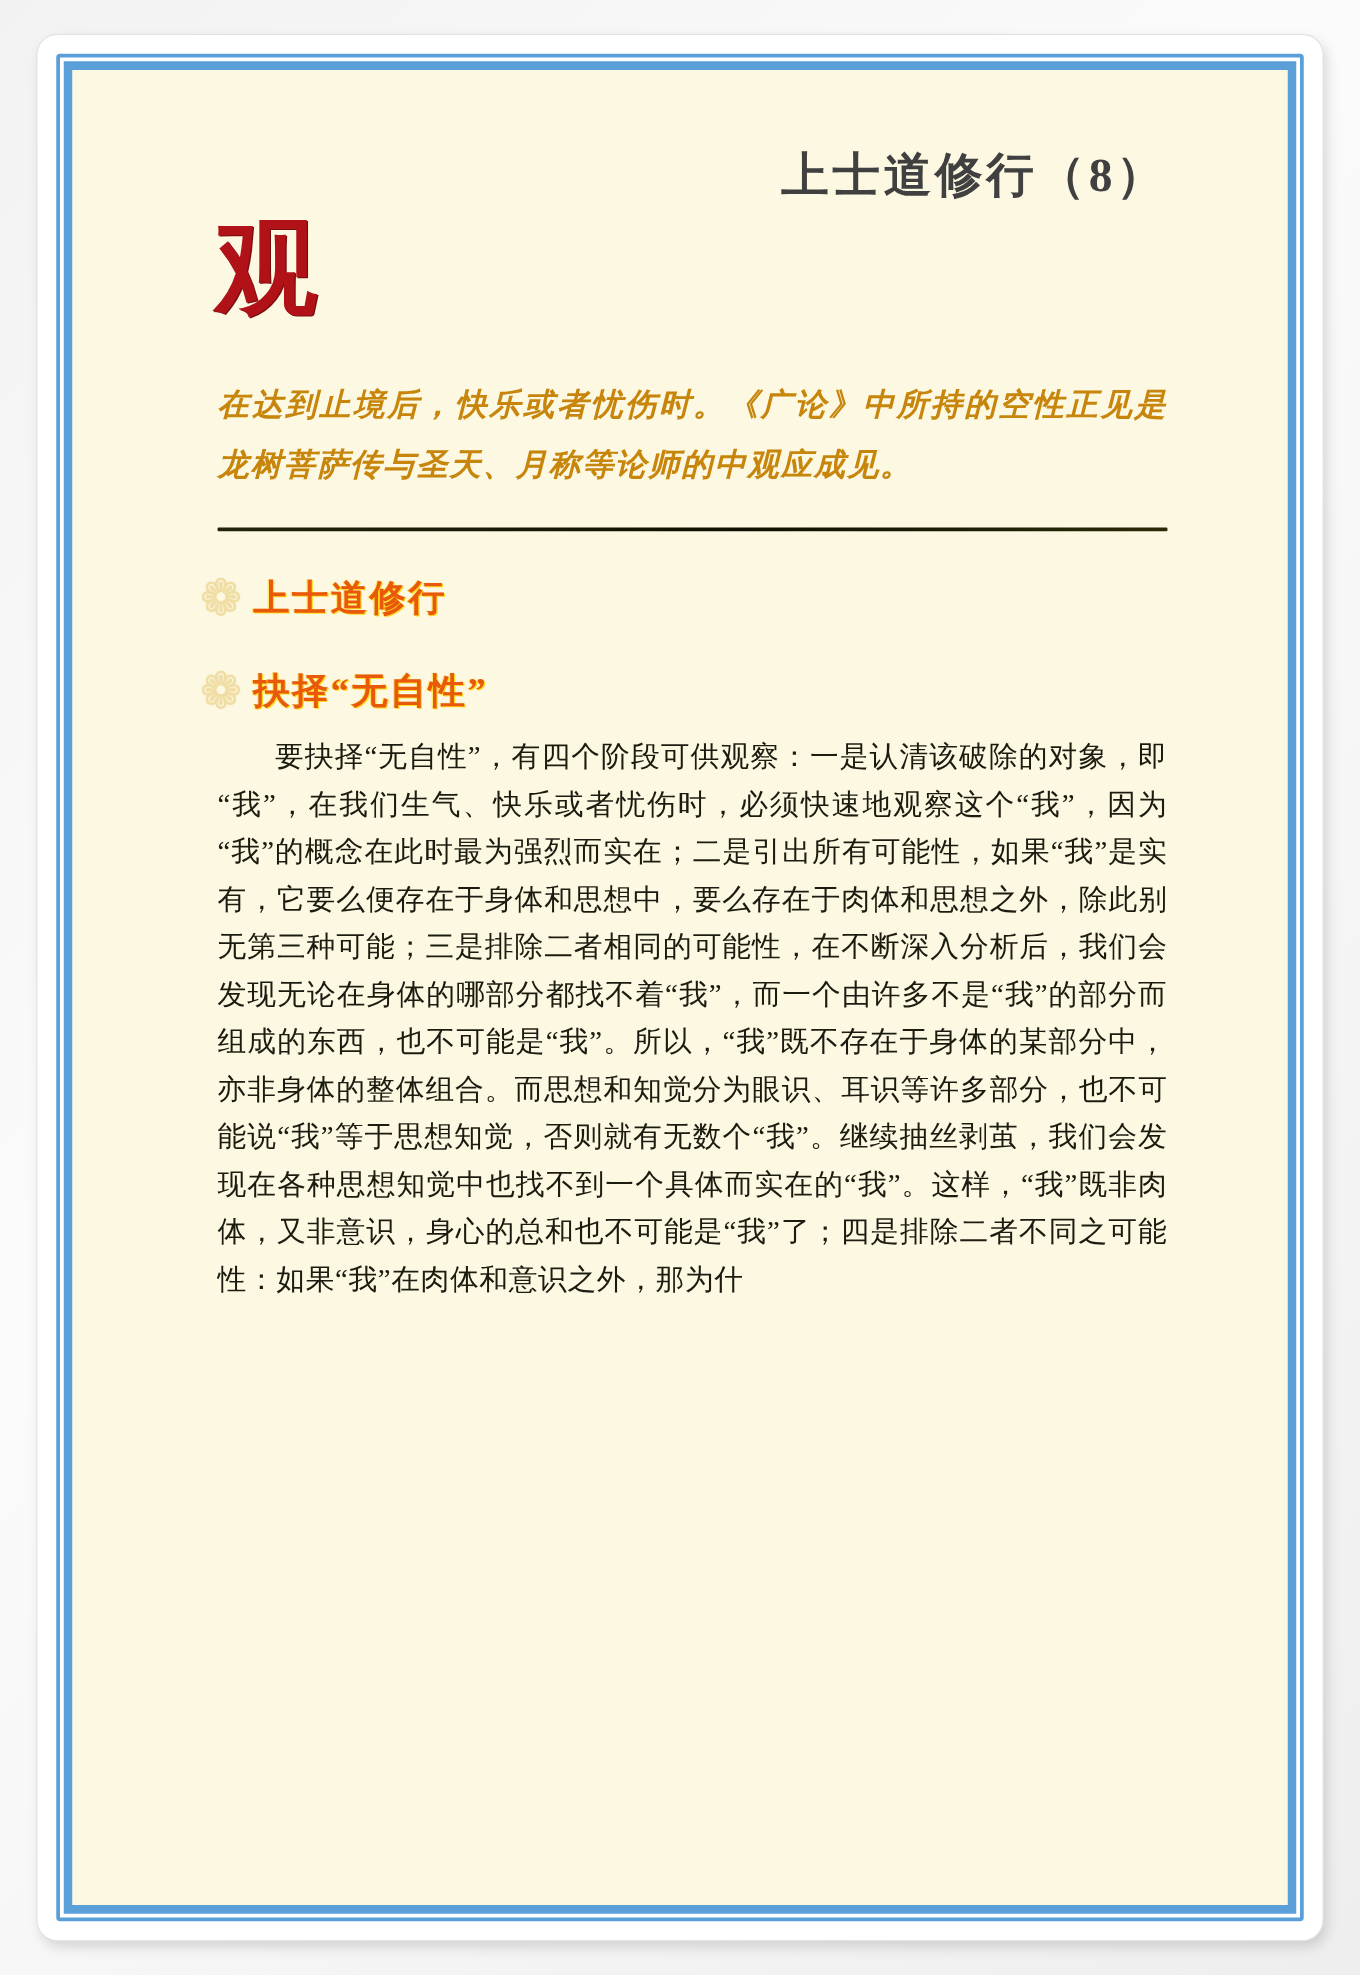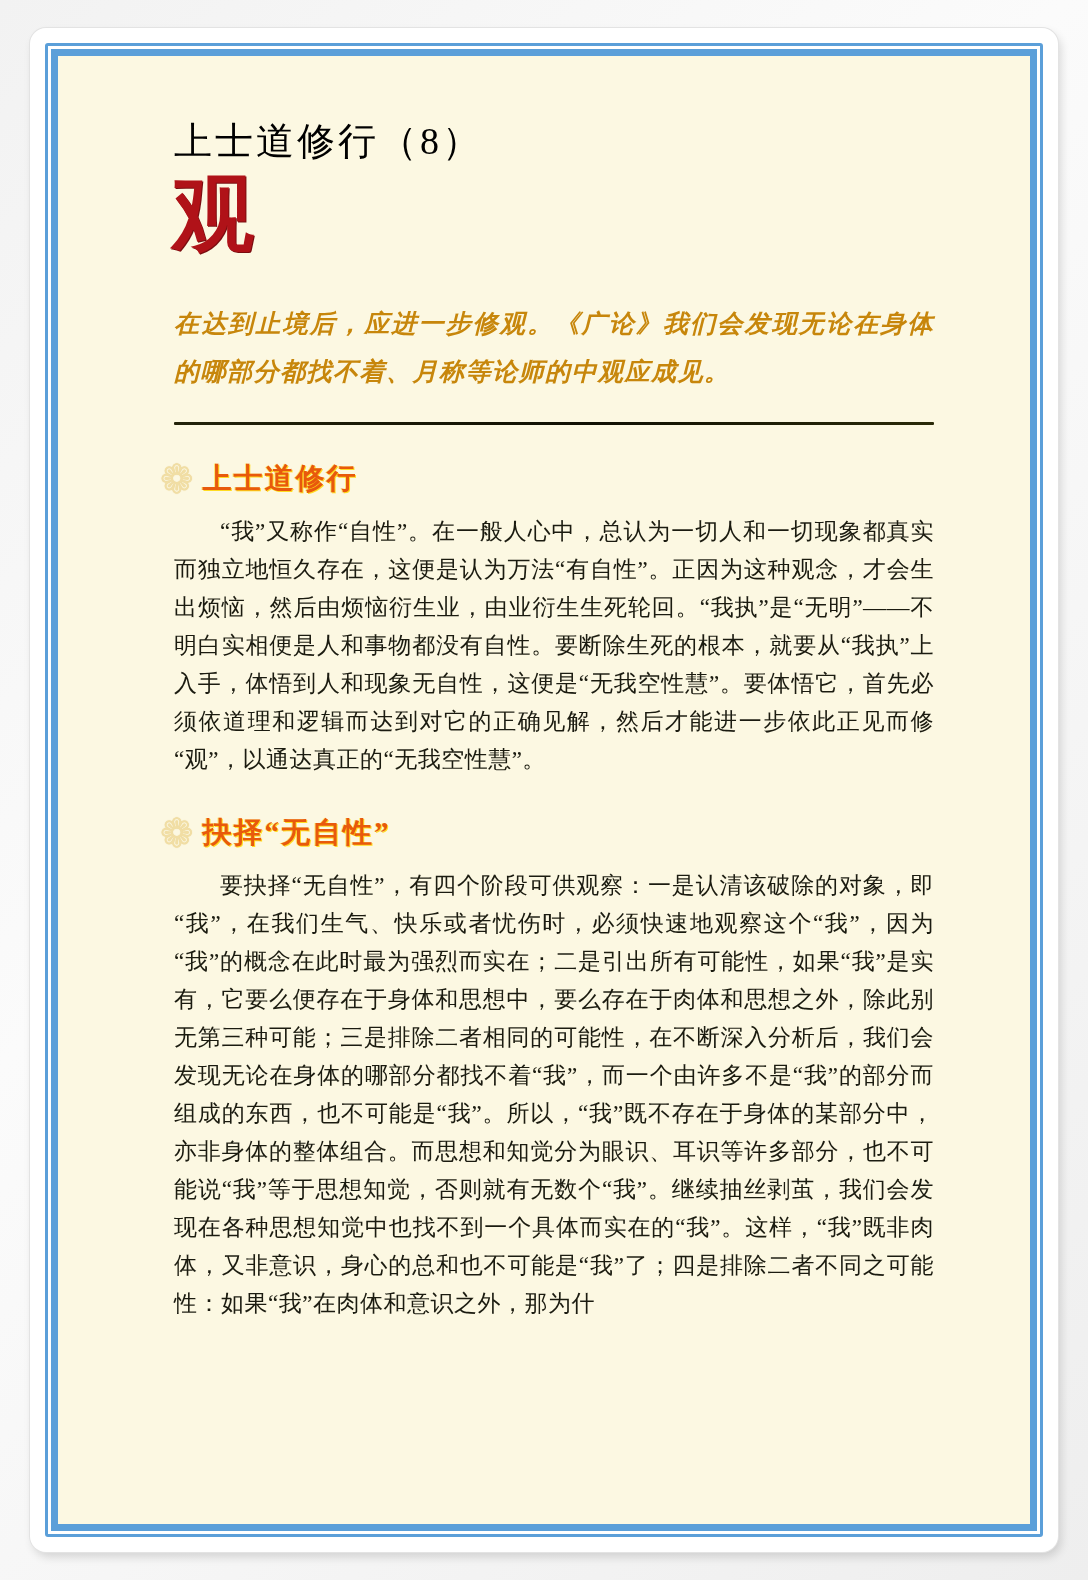--- a/index.html
+++ b/index.html
@@ -23,22 +23,22 @@
     position:absolute; inset:3px;
     border:7px solid #5b9fd9;
   }
   .paper {
     position:absolute; inset:0;
     background:#fcf8e2;
     padding:64px 96px 0 116px;
     overflow:hidden;
   }
   .kicker {
-    font-size:38px; font-weight:400; color:#000000;
-    letter-spacing:3px; line-height:1.15;
+    font-size:38px; font-weight:700; color:#404040;
+    letter-spacing:3px; line-height:1.15;text-align:right;
   }
   .title {
     font-size:82px; font-weight:900; color:#b01218;
     line-height:1; margin:10px 0 0 -2px;
     text-shadow:1px 1px 0 #7a0d10;
     font-family:"Liberation Serif","DejaVu Serif",serif;
   }
   .intro {
     margin-top:44px;
     font-size:25px; line-height:1.92;
@@ -78,30 +78,29 @@
 
 <div class="card">
   <div class="frame-thin">
     <div class="frame-thick">
       <div class="paper">
 
         <div class="kicker">上士道修行（8）</div>
 
         <h1 class="title">观</h1>
 
-        <p class="intro">在达到止境后，应进一步修观。《广论》我们会发现无论在身体的哪部分都找不着、月称等论师的中观应成见。</p>
+        <p class="intro">在达到止境后，快乐或者忧伤时。《广论》中所持的空性正见是龙树菩萨传与圣天、月称等论师的中观应成见。</p>
 
         <div class="rule"></div>
 
         <section>
           <div class="sec-head">
             <span class="medallion">❁</span>
             <h2 class="sec-title">上士道修行</h2>
           </div>
-          <p class="body-p">“我”又称作“自性”。在一般人心中，总认为一切人和一切现象都真实而独立地恒久存在，这便是认为万法“有自性”。正因为这种观念，才会生出烦恼，然后由烦恼衍生业，由业衍生生死轮回。“我执”是“无明”——不明白实相便是人和事物都没有自性。要断除生死的根本，就要从“我执”上入手，体悟到人和现象无自性，这便是“无我空性慧”。要体悟它，首先必须依道理和逻辑而达到对它的正确见解，然后才能进一步依此正见而修“观”，以通达真正的“无我空性慧”。</p>
         </section>
 
         <section>
           <div class="sec-head">
             <span class="medallion">❁</span>
             <h2 class="sec-title">抉择“无自性”</h2>
           </div>
           <p class="body-p">要抉择“无自性”，有四个阶段可供观察：一是认清该破除的对象，即“我”，在我们生气、快乐或者忧伤时，必须快速地观察这个“我”，因为“我”的概念在此时最为强烈而实在；二是引出所有可能性，如果“我”是实有，它要么便存在于身体和思想中，要么存在于肉体和思想之外，除此别无第三种可能；三是排除二者相同的可能性，在不断深入分析后，我们会发现无论在身体的哪部分都找不着“我”，而一个由许多不是“我”的部分而组成的东西，也不可能是“我”。所以，“我”既不存在于身体的某部分中，亦非身体的整体组合。而思想和知觉分为眼识、耳识等许多部分，也不可能说“我”等于思想知觉，否则就有无数个“我”。继续抽丝剥茧，我们会发现在各种思想知觉中也找不到一个具体而实在的“我”。这样，“我”既非肉体，又非意识，身心的总和也不可能是“我”了；四是排除二者不同之可能性：如果“我”在肉体和意识之外，那为什</p>
         </section>
 

